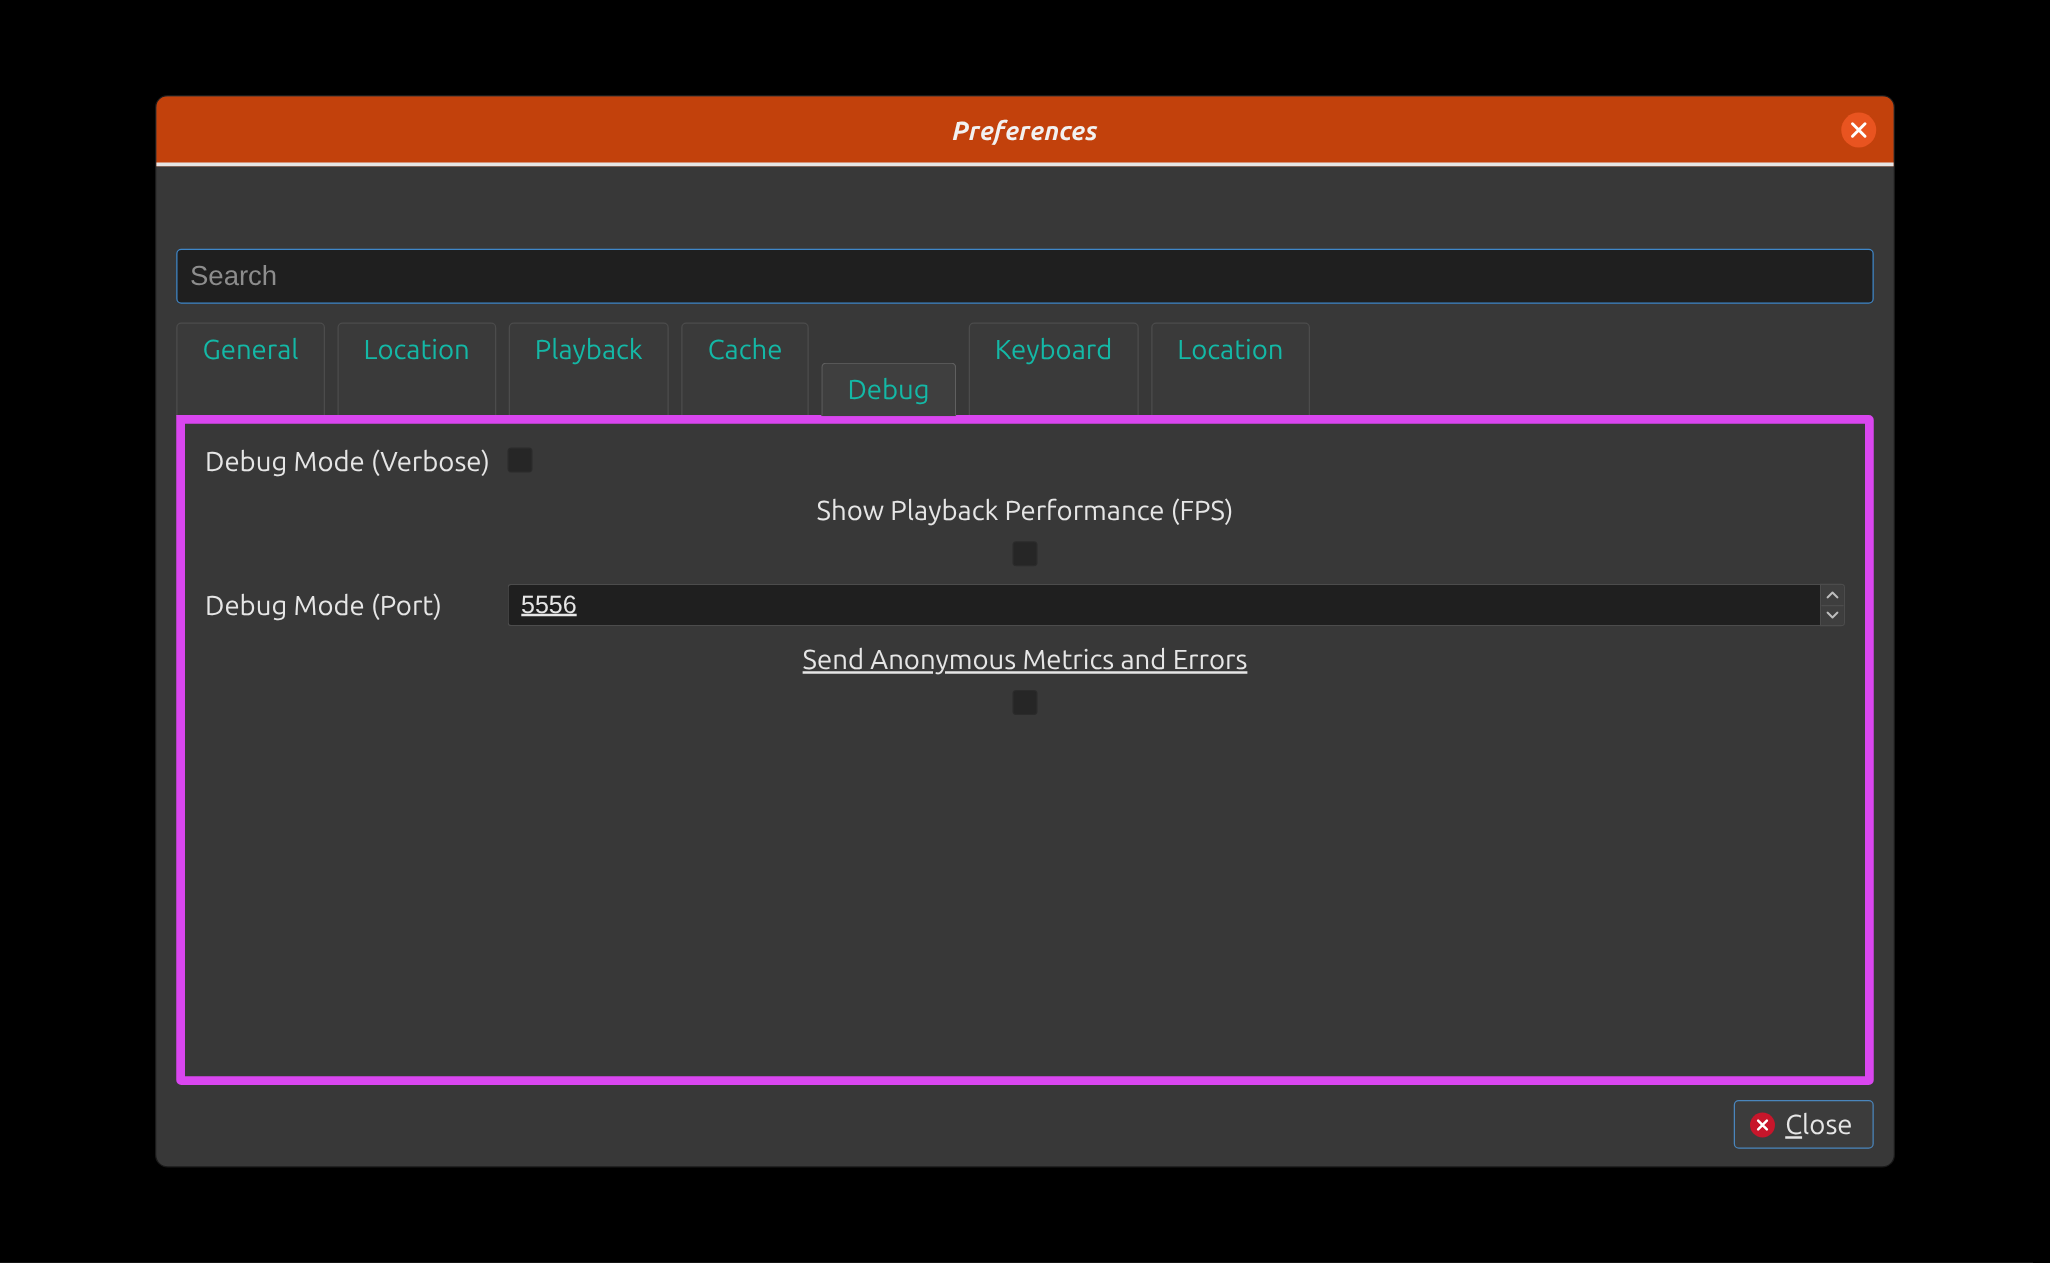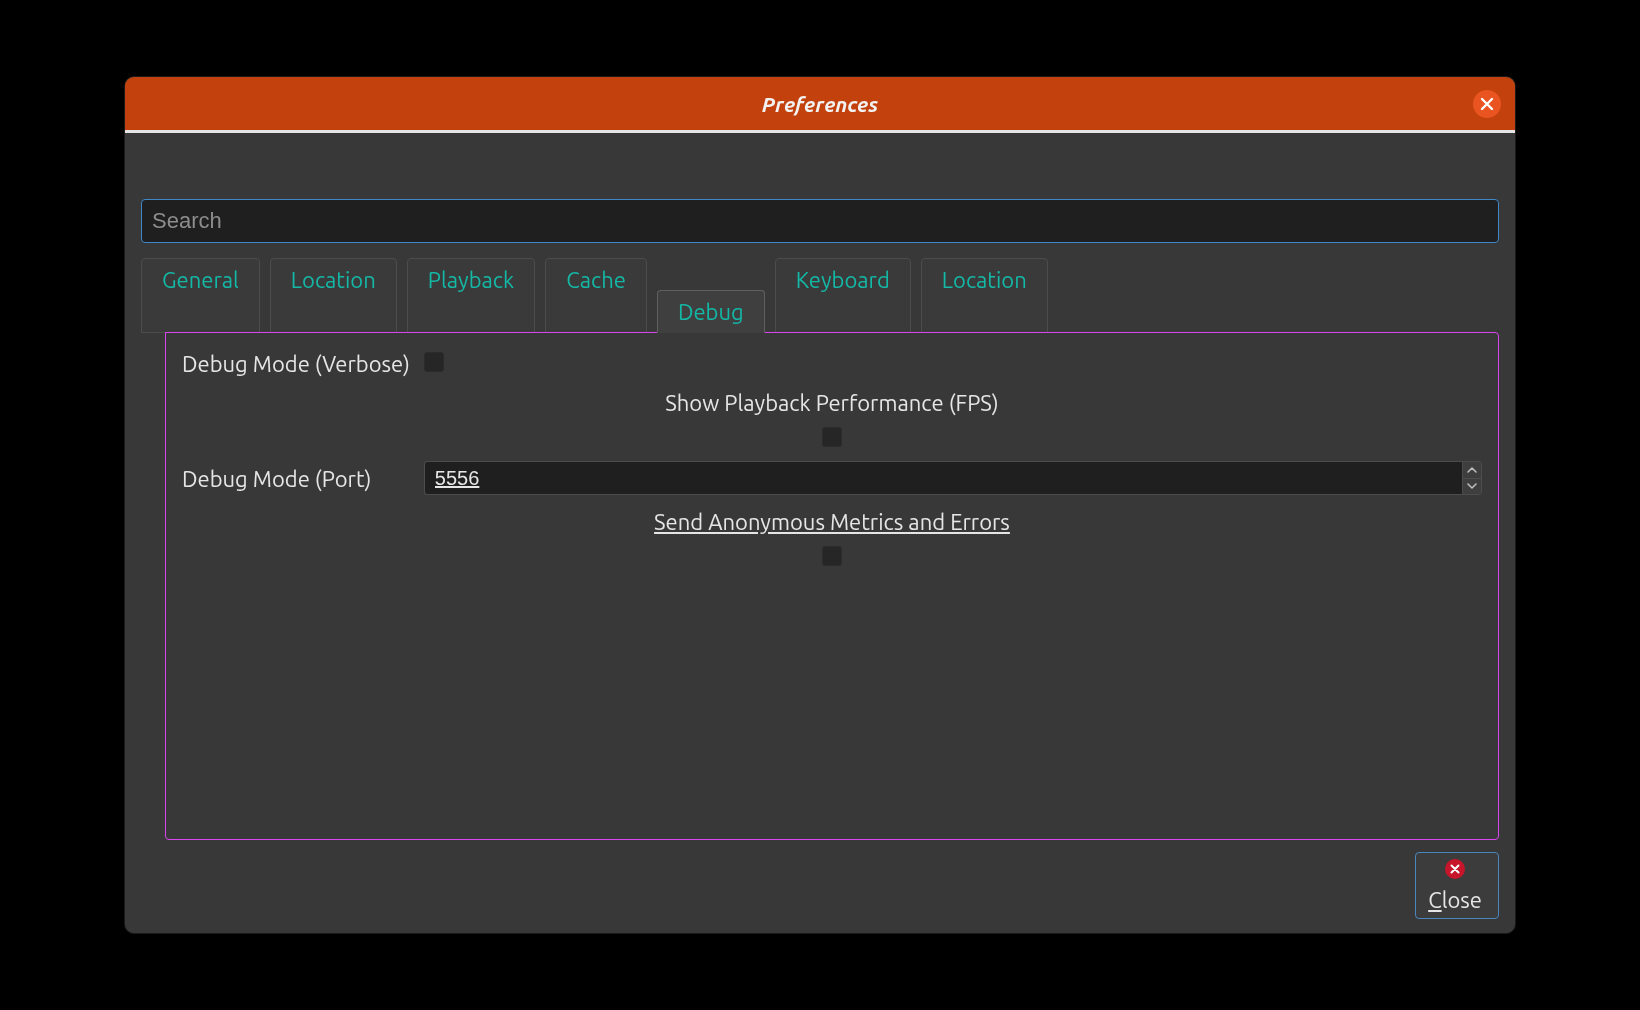--- a/index.html
+++ b/index.html
@@ -99,26 +99,25 @@
   .tab.active {
     background: #3f3f3f;
     border: 1px solid #606060;
     border-bottom: 1px solid #3f3f3f;
     z-index: 2;
     margin-top: 32px;
   }
 
   .panel {
     flex: 1;
-    border: 1px solid #d946ef;
+    border: 7px solid #d946ef;
     border-radius: 0 4px 4px 4px;
     background: #383838;
     padding: 18px 16px;
     position: relative;
-    margin-left: 24px;
   }
 
   .form-grid {
     display: grid;
     grid-template-columns: max-content 1fr;
     column-gap: 14px;
     row-gap: 14px;
     align-items: center;
   }
   .form-label {
@@ -181,21 +180,20 @@
     display: flex;
     align-items: center;
     gap: 8px;
     background: #3c3c3c;
     border: 1px solid #4a86bd;
     border-radius: 4px;
     padding: 6px 16px 6px 12px;
     font-size: 22px;
     color: #e6e6e6;
     cursor: pointer;
-    flex-direction: column;
   }
   .close-btn .icon-disc {
     width: 20px; height: 20px; border-radius: 50%;
     background: #c7162b;
     display:flex; align-items:center; justify-content:center;
   }
   .underline-first::first-letter { text-decoration: underline; }
 </style>
 </head>
 <body>

